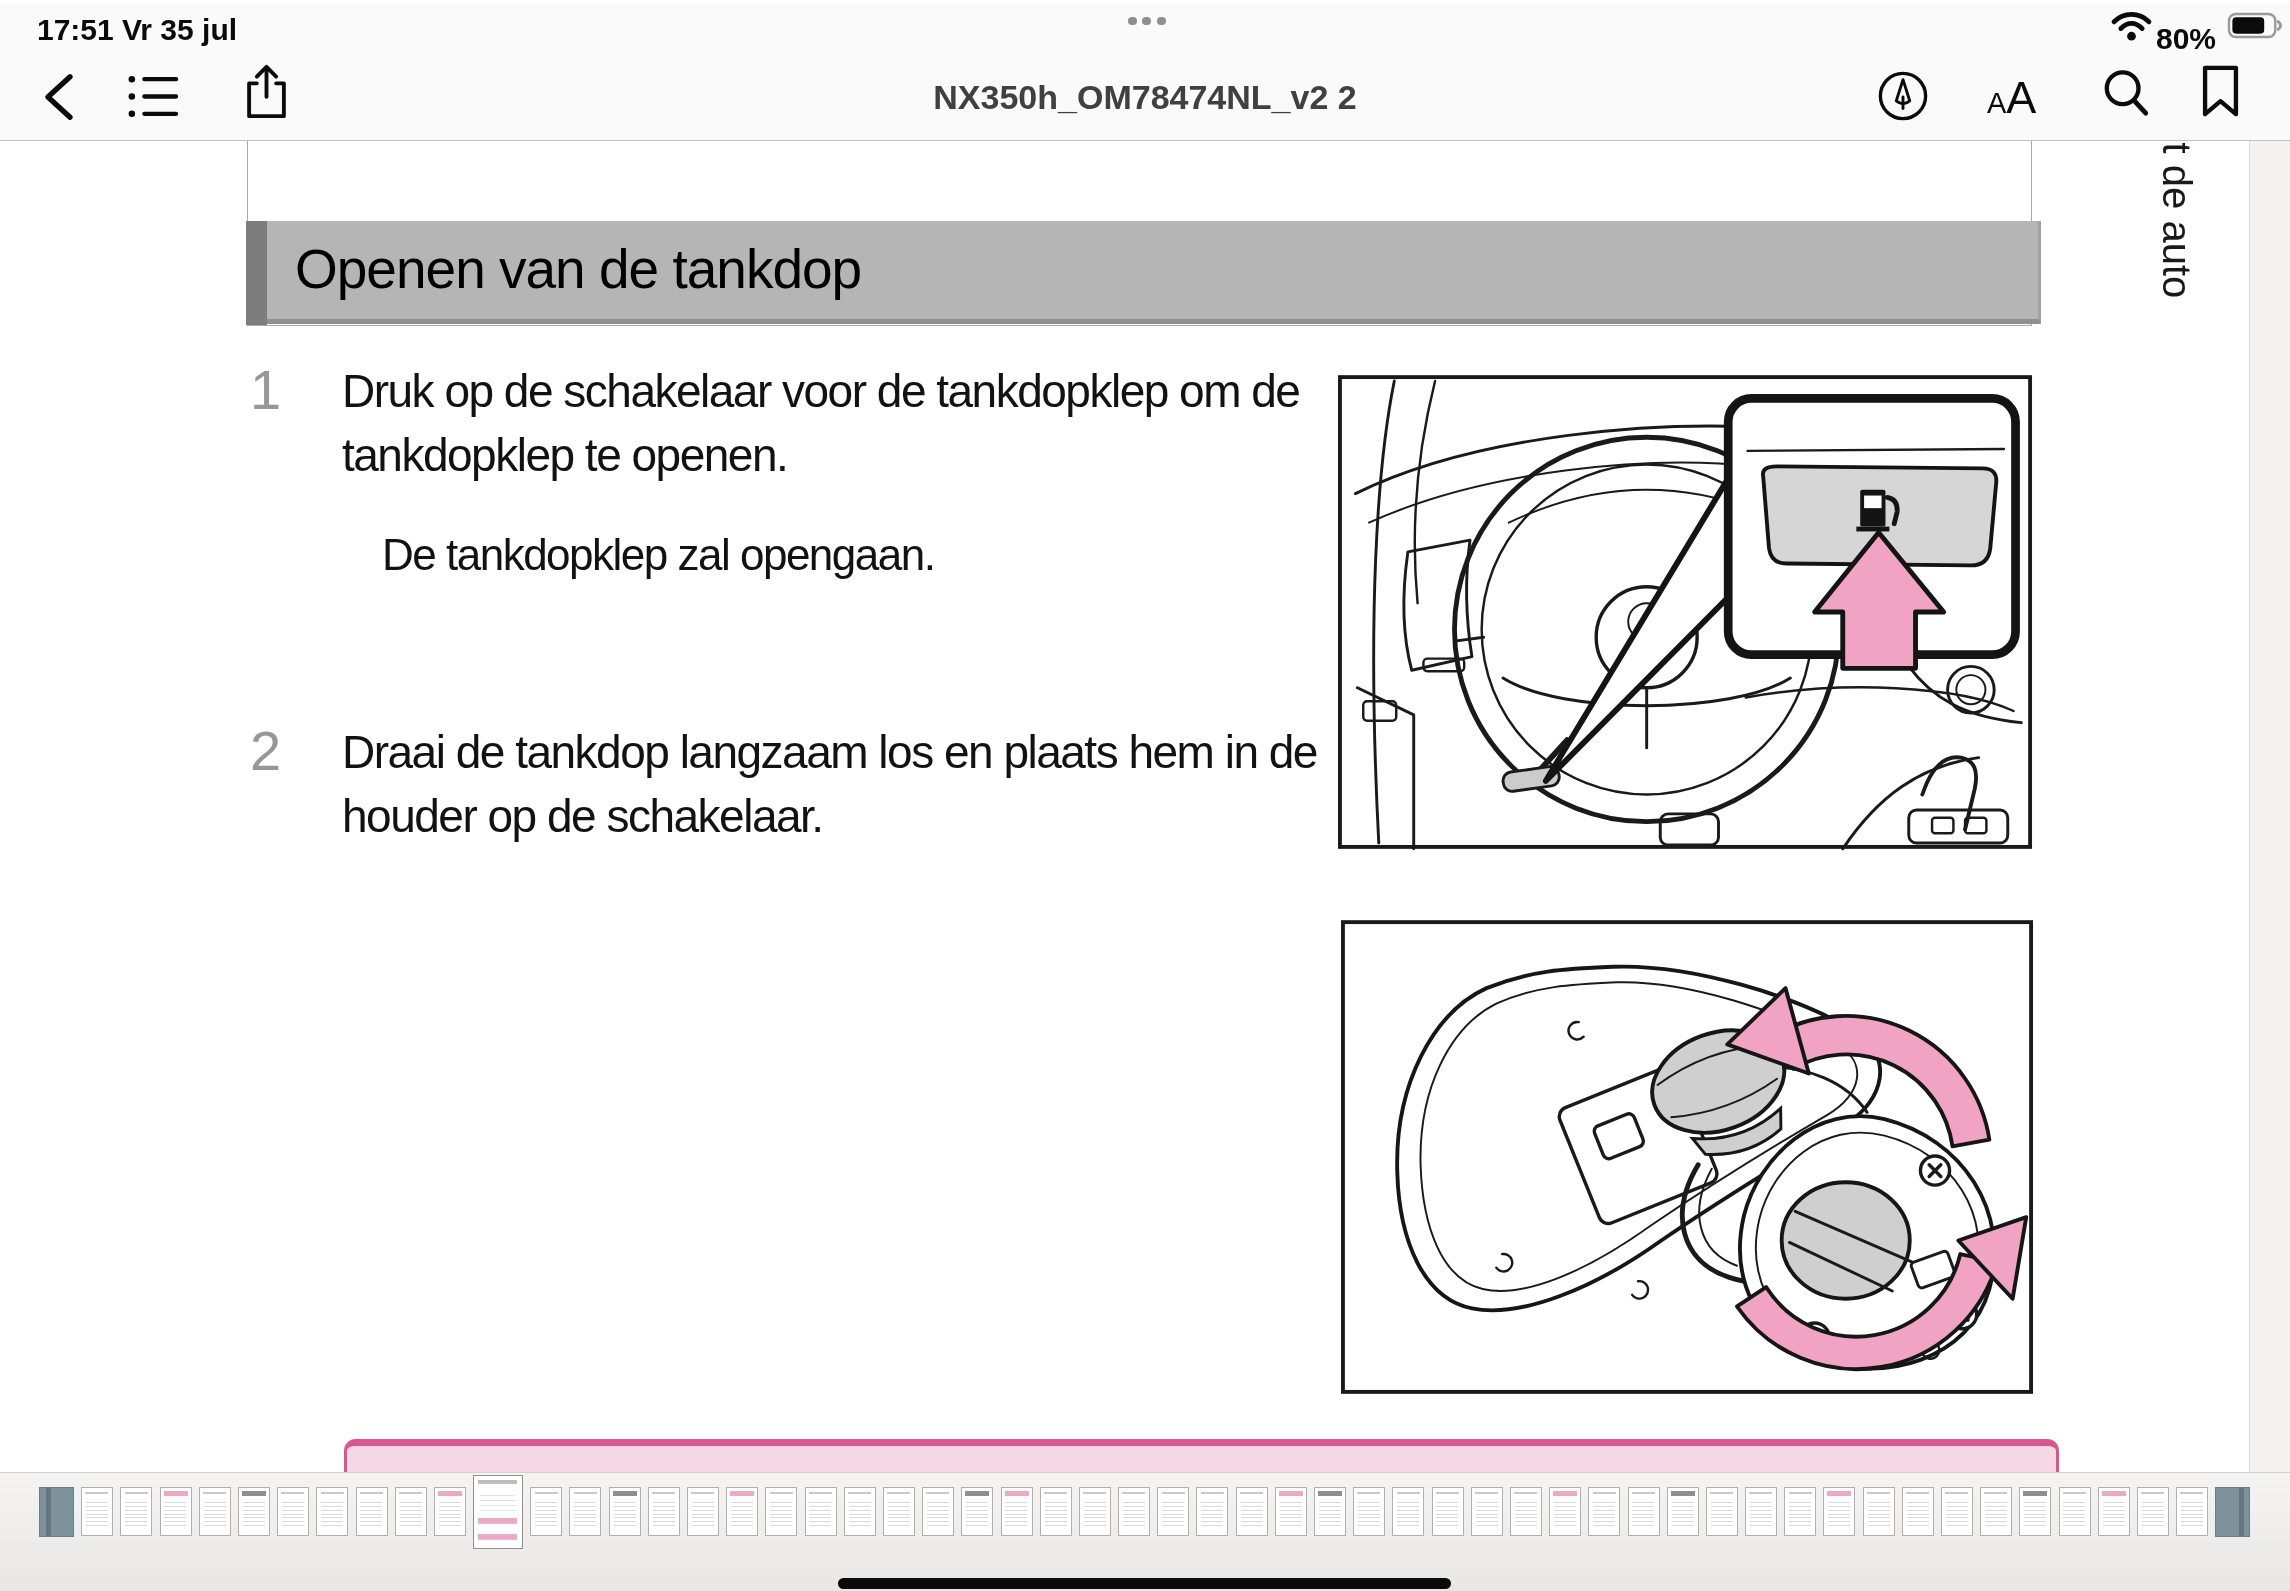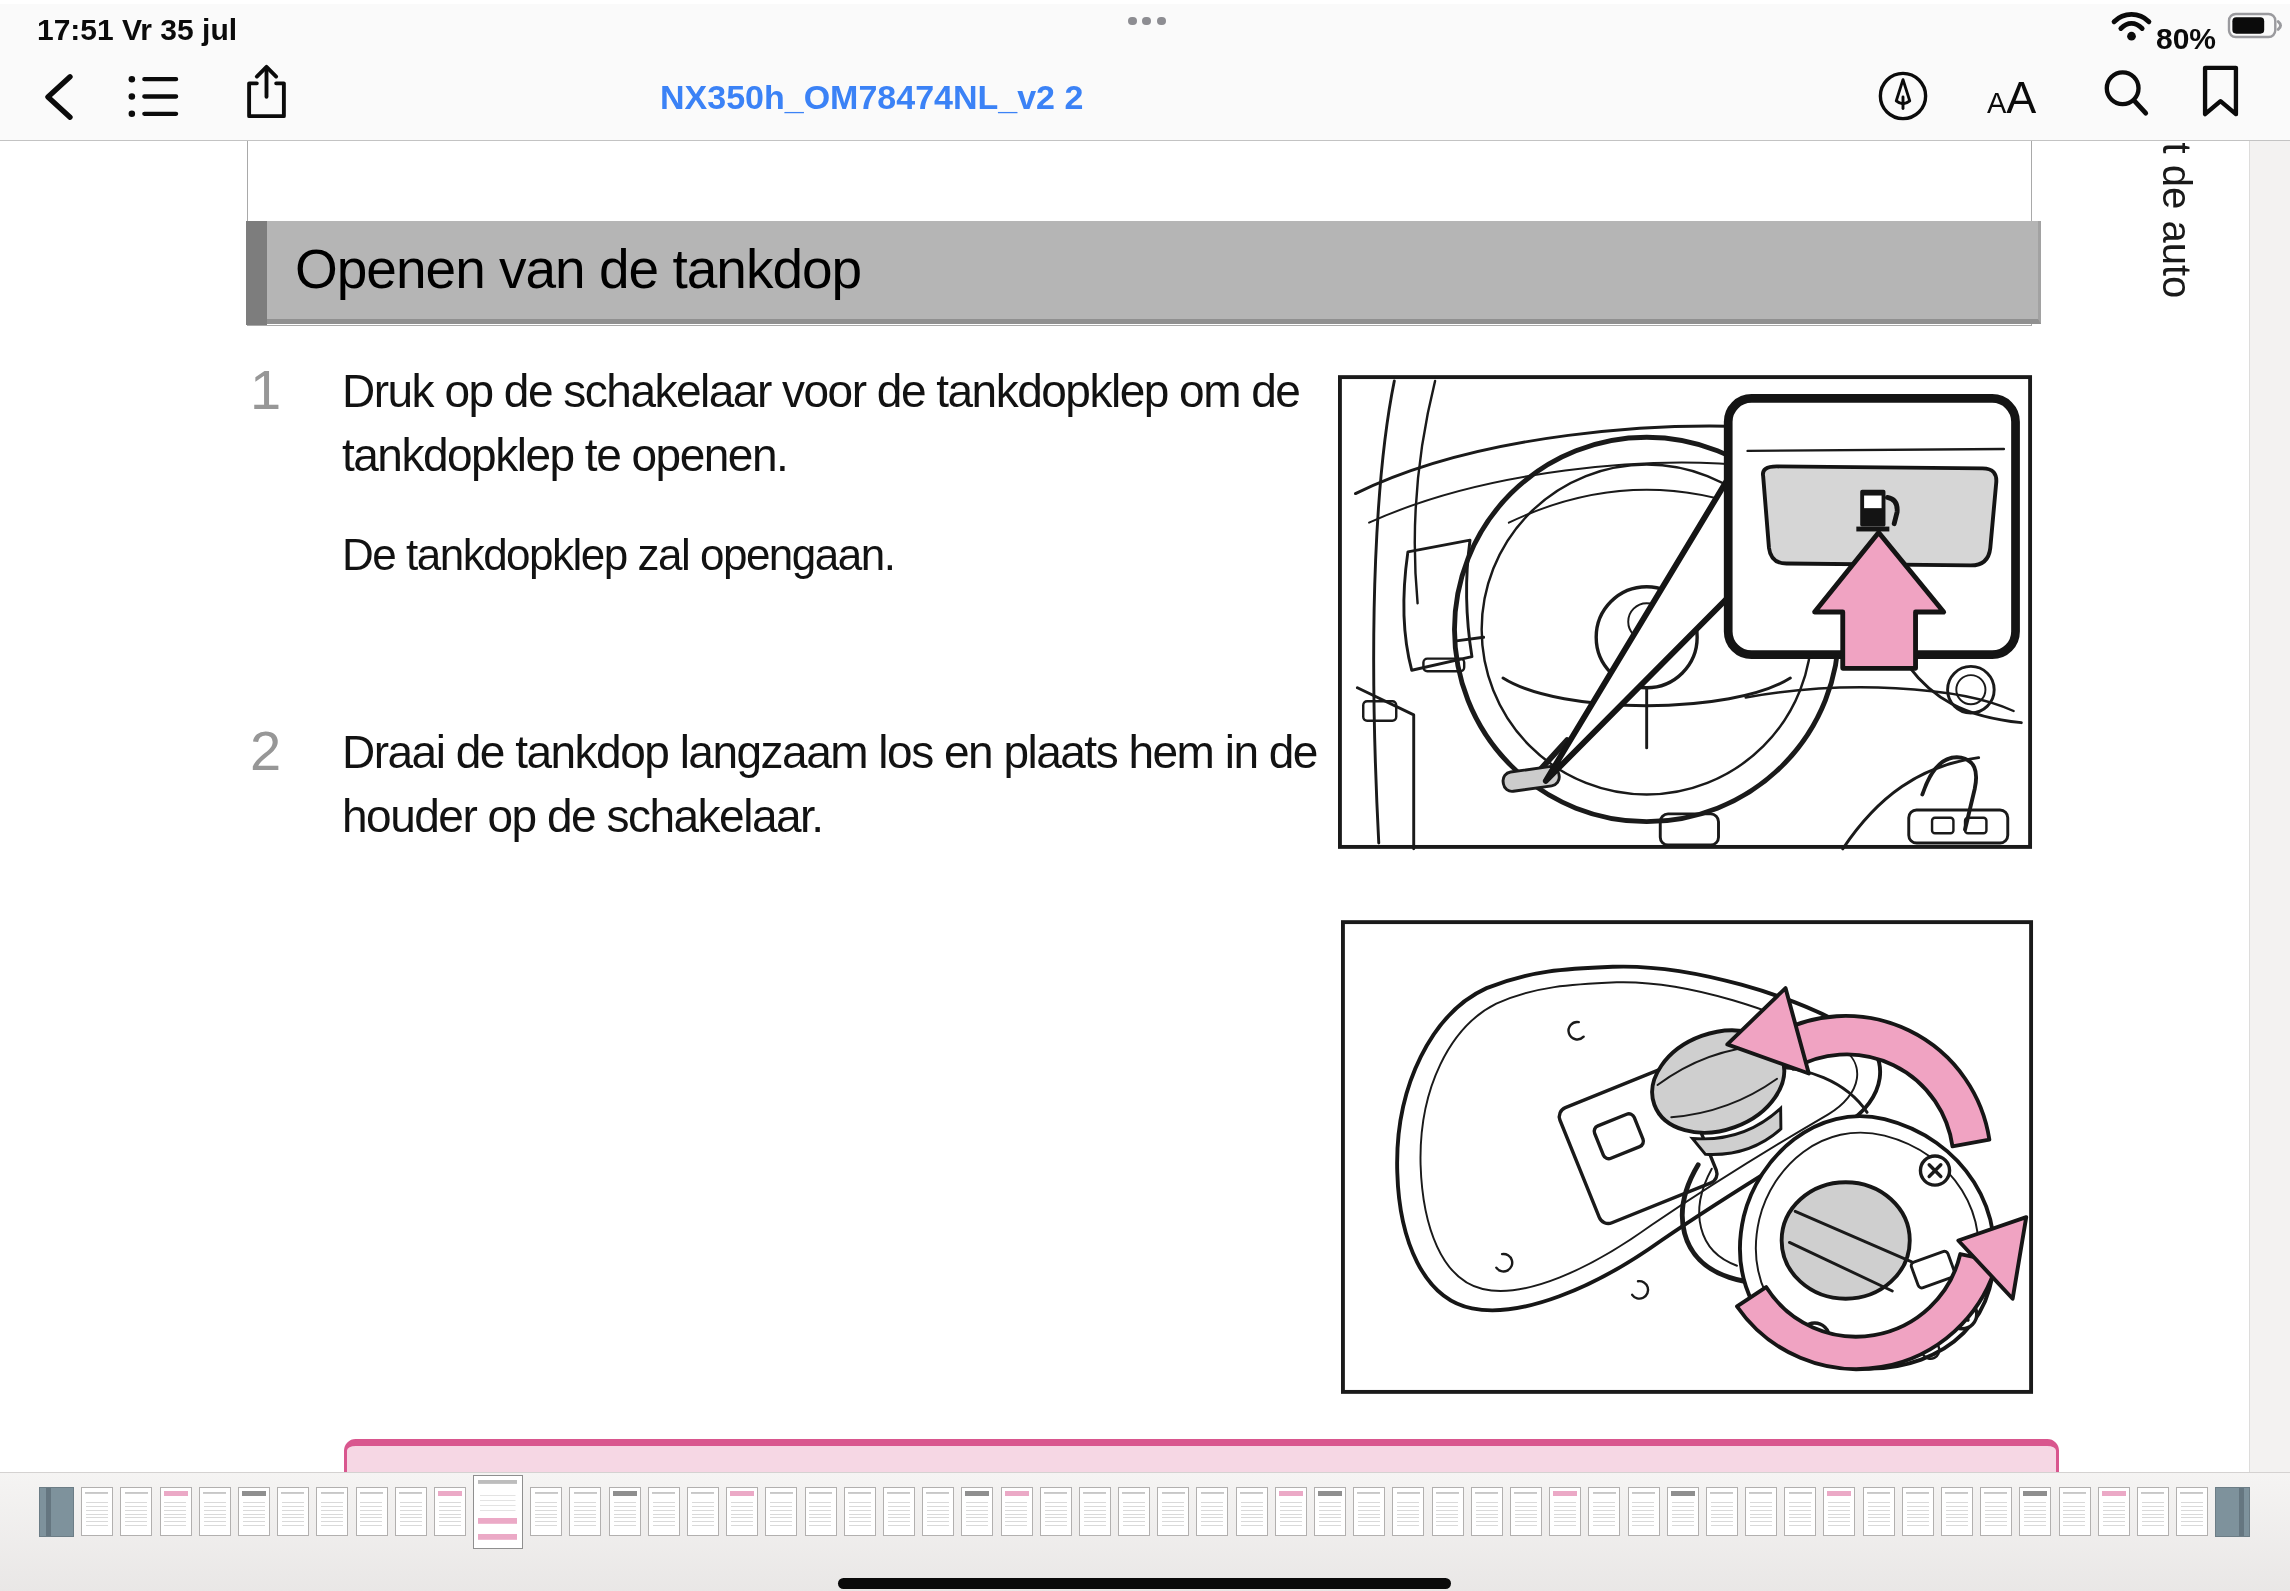--- a/index.html
+++ b/index.html
@@ -8,39 +8,39 @@
   .abs{position:absolute;}
 
   
   #chrome{left:0;top:4px;width:2290px;height:136px;background:#fafafa;border-bottom:1.9px solid #c3c3c3;z-index:40;}
   .sb-text{font-size:30px;font-weight:700;color:#0b0b0b;}
   #time{left:37px;top:8.7px;}
   #date{left:122px;top:8.7px;font-weight:700;}
   #dots{left:1128px;top:12.6px;display:flex;gap:5.8px;}
   #dots i{width:8.7px;height:8.7px;border-radius:50%;background:#8d8d92;display:block;}
   #batt-pct{left:2156px;top:8.7px;font-weight:600;margin-top:9px;}
-  #nav-title{left:660px;top:74px;width:970px;font-size:34px;font-weight:600;color:#3b82f6;}
+  #nav-title{left:660px;top:74px;width:970px;text-align:center;font-size:34px;font-weight:600;color:#404040;}
   .navbtn{cursor:default;}
   .navbtn svg{display:block;}
 
   
   #page{left:0;top:136px;width:2290px;height:1336px;background:#fff;z-index:1;}
   #right-strip{left:2249px;top:136px;width:41px;height:1336px;background:#f3f2f1;border-left:1.9px solid #dddcdb;z-index:2;}
 
   #topbox{left:247px;top:-44px;width:1783px;height:233px;border:1.9px solid #a9a9a9;border-top:none;z-index:1;}
   #topbox-text{left:23px;top:125px;font-size:45px;letter-spacing:-1.5px;color:#161616;}
 
   #section-bar{left:246px;top:85px;width:1792px;height:98px;background:var(--header-gray,#b5b5b5);
      border-bottom:5.8px solid #909090;border-right:3.9px solid #a2a2a2;z-index:1;}
   #section-bar::before{content:"";position:absolute;left:0;top:0;width:21.3px;height:104px;background:var(--header-accent,#7d7d7d);}
   #section-title{position:absolute;left:49px;top:0;line-height:96px;font-size:55px;letter-spacing:-1px;color:#000000;white-space:nowrap;}
 
   .step-num{font-size:56px;color:#979797;letter-spacing:-1px;}
   .step-text{width:990px;font-size:46px;line-height:64px;letter-spacing:-1.5px;color:#121212;}
-  .step-sub{font-size:44px;letter-spacing:-1.5px;color:#121212;}
+  .step-sub{font-size:44px;letter-spacing:-1.5px;color:#121212;margin-left:40px;}
   #step1-num{left:250px;top:221px;}
   #step1-text{left:342px;top:223px;}
   #step1-sub{left:342px;top:394px;}
   #step2-num{left:250px;top:582px;}
   #step2-text{left:342px;top:584px;}
 
   .illu{background:#fff;}
   #illu1{left:1338px;top:239px;width:695px;height:475px;}
   #illu2{left:1341px;top:784px;width:693px;height:475px;}
 

